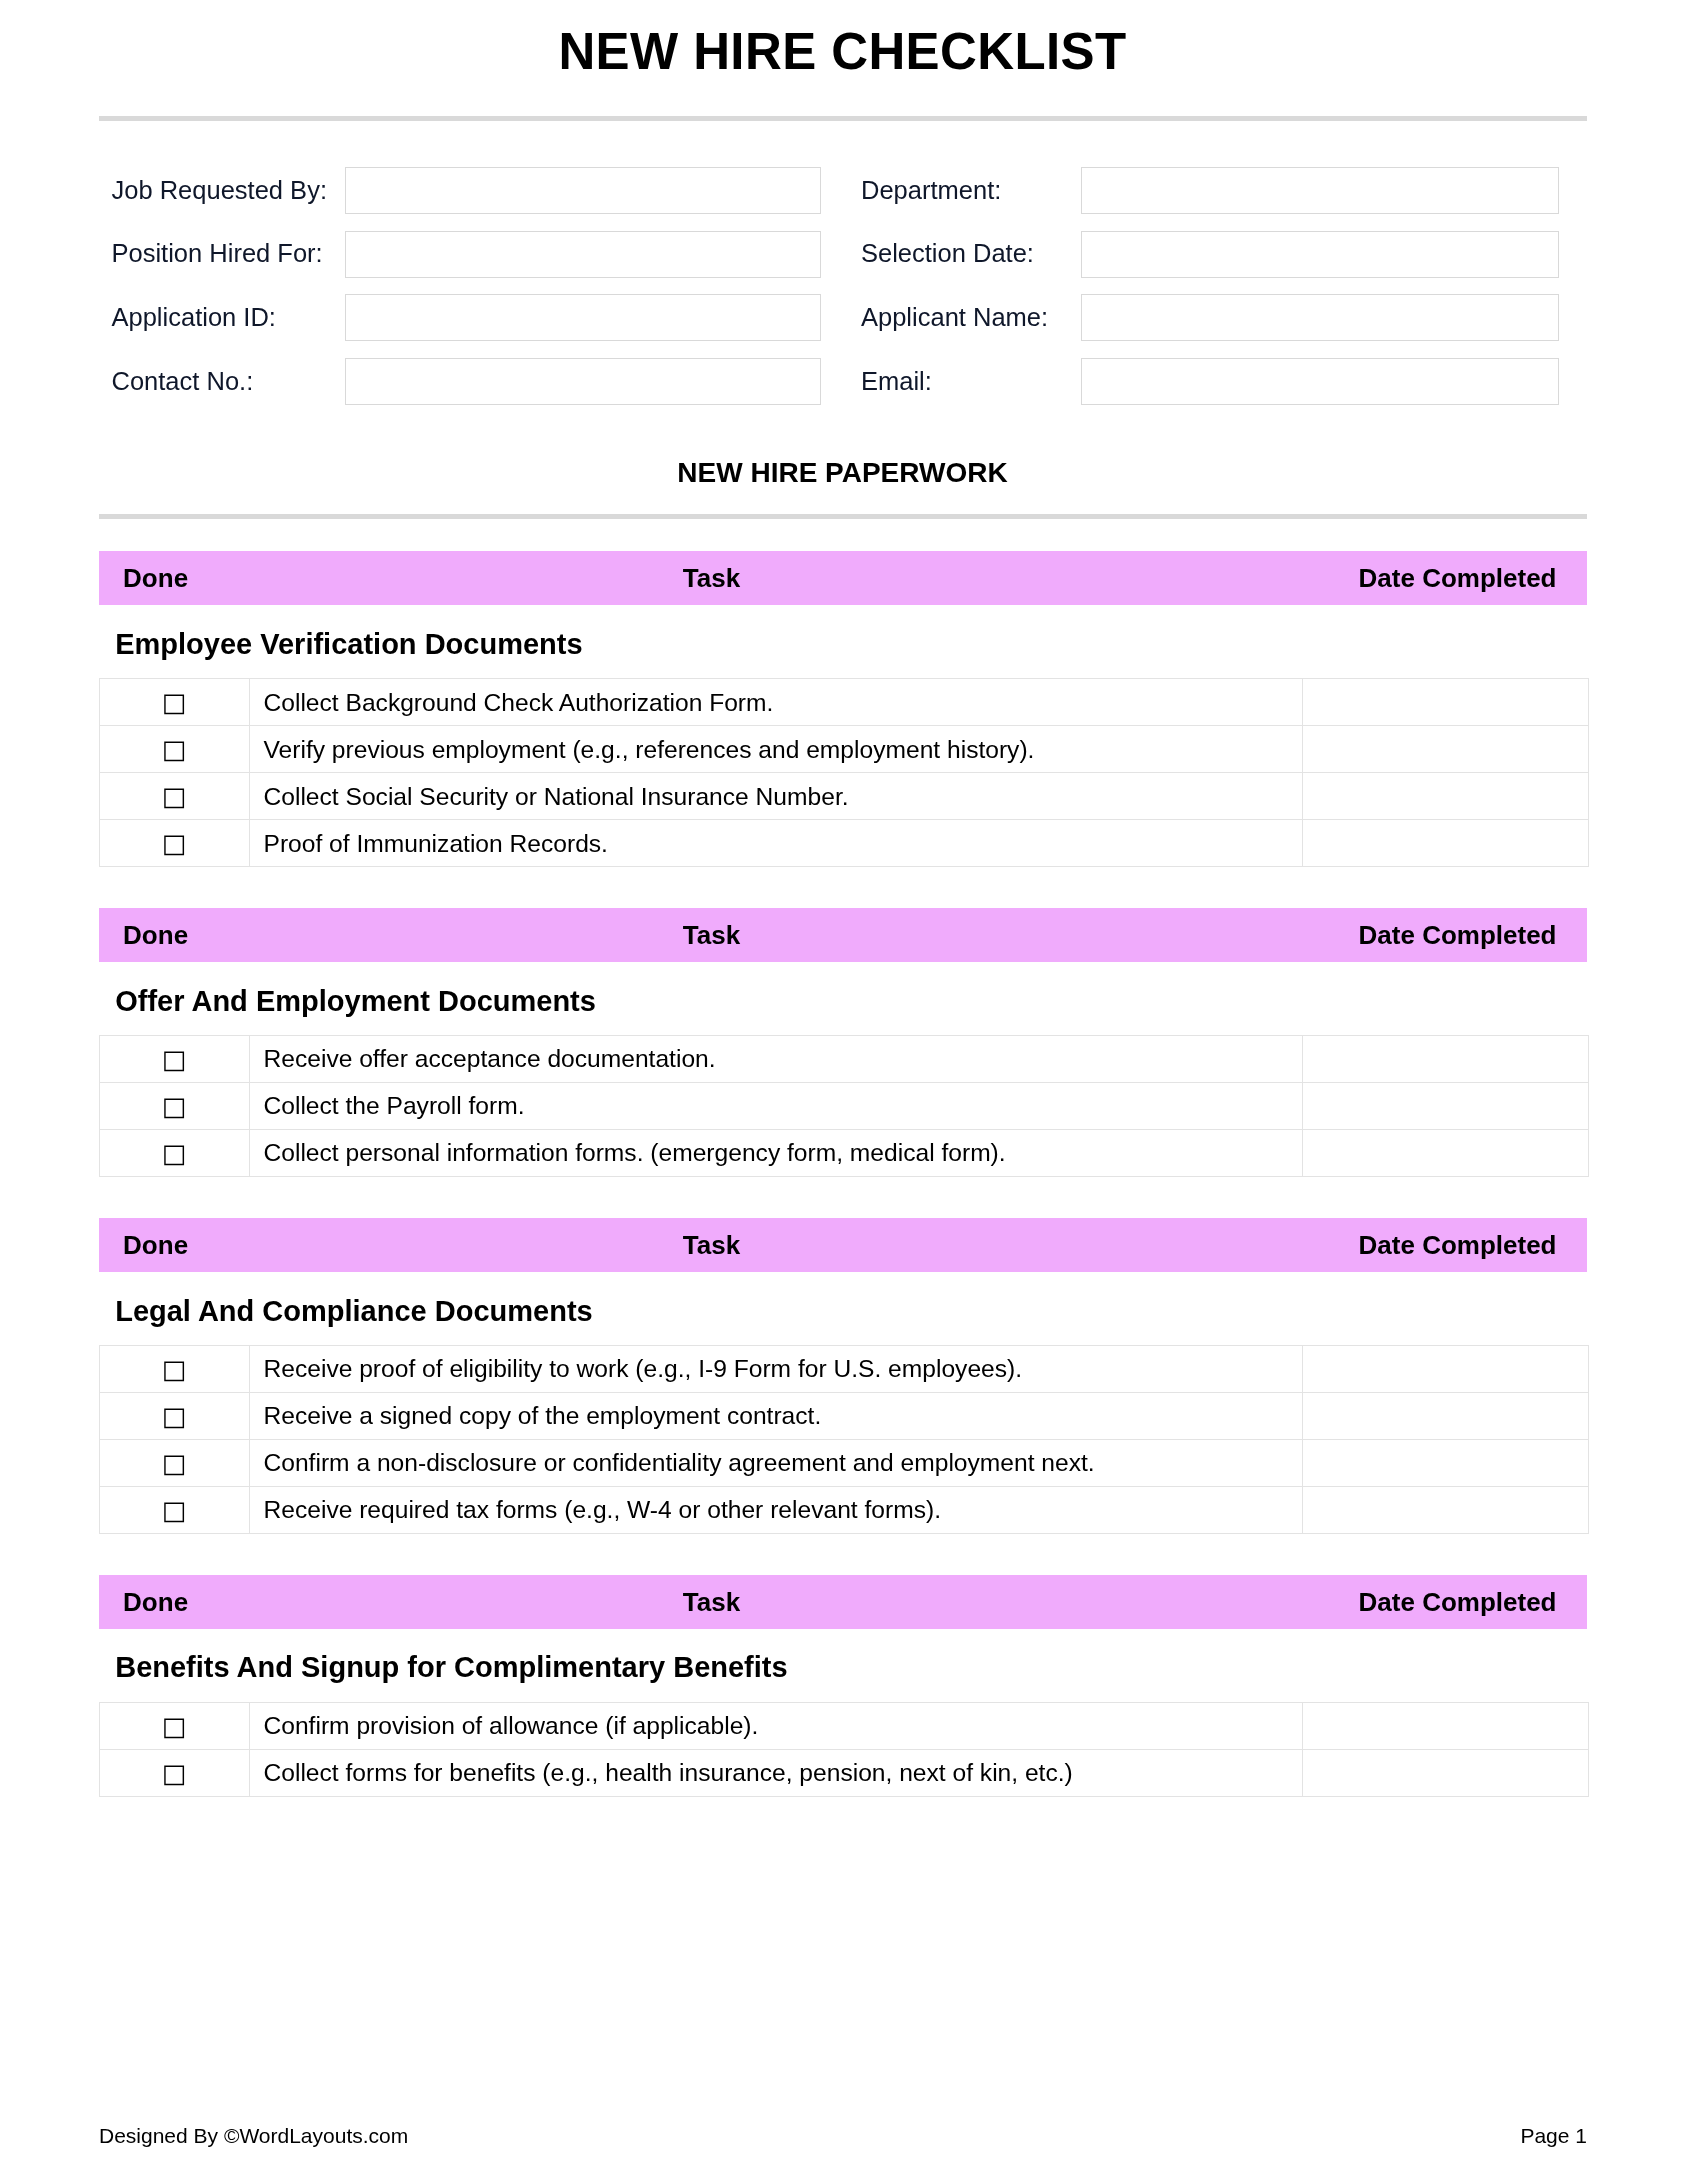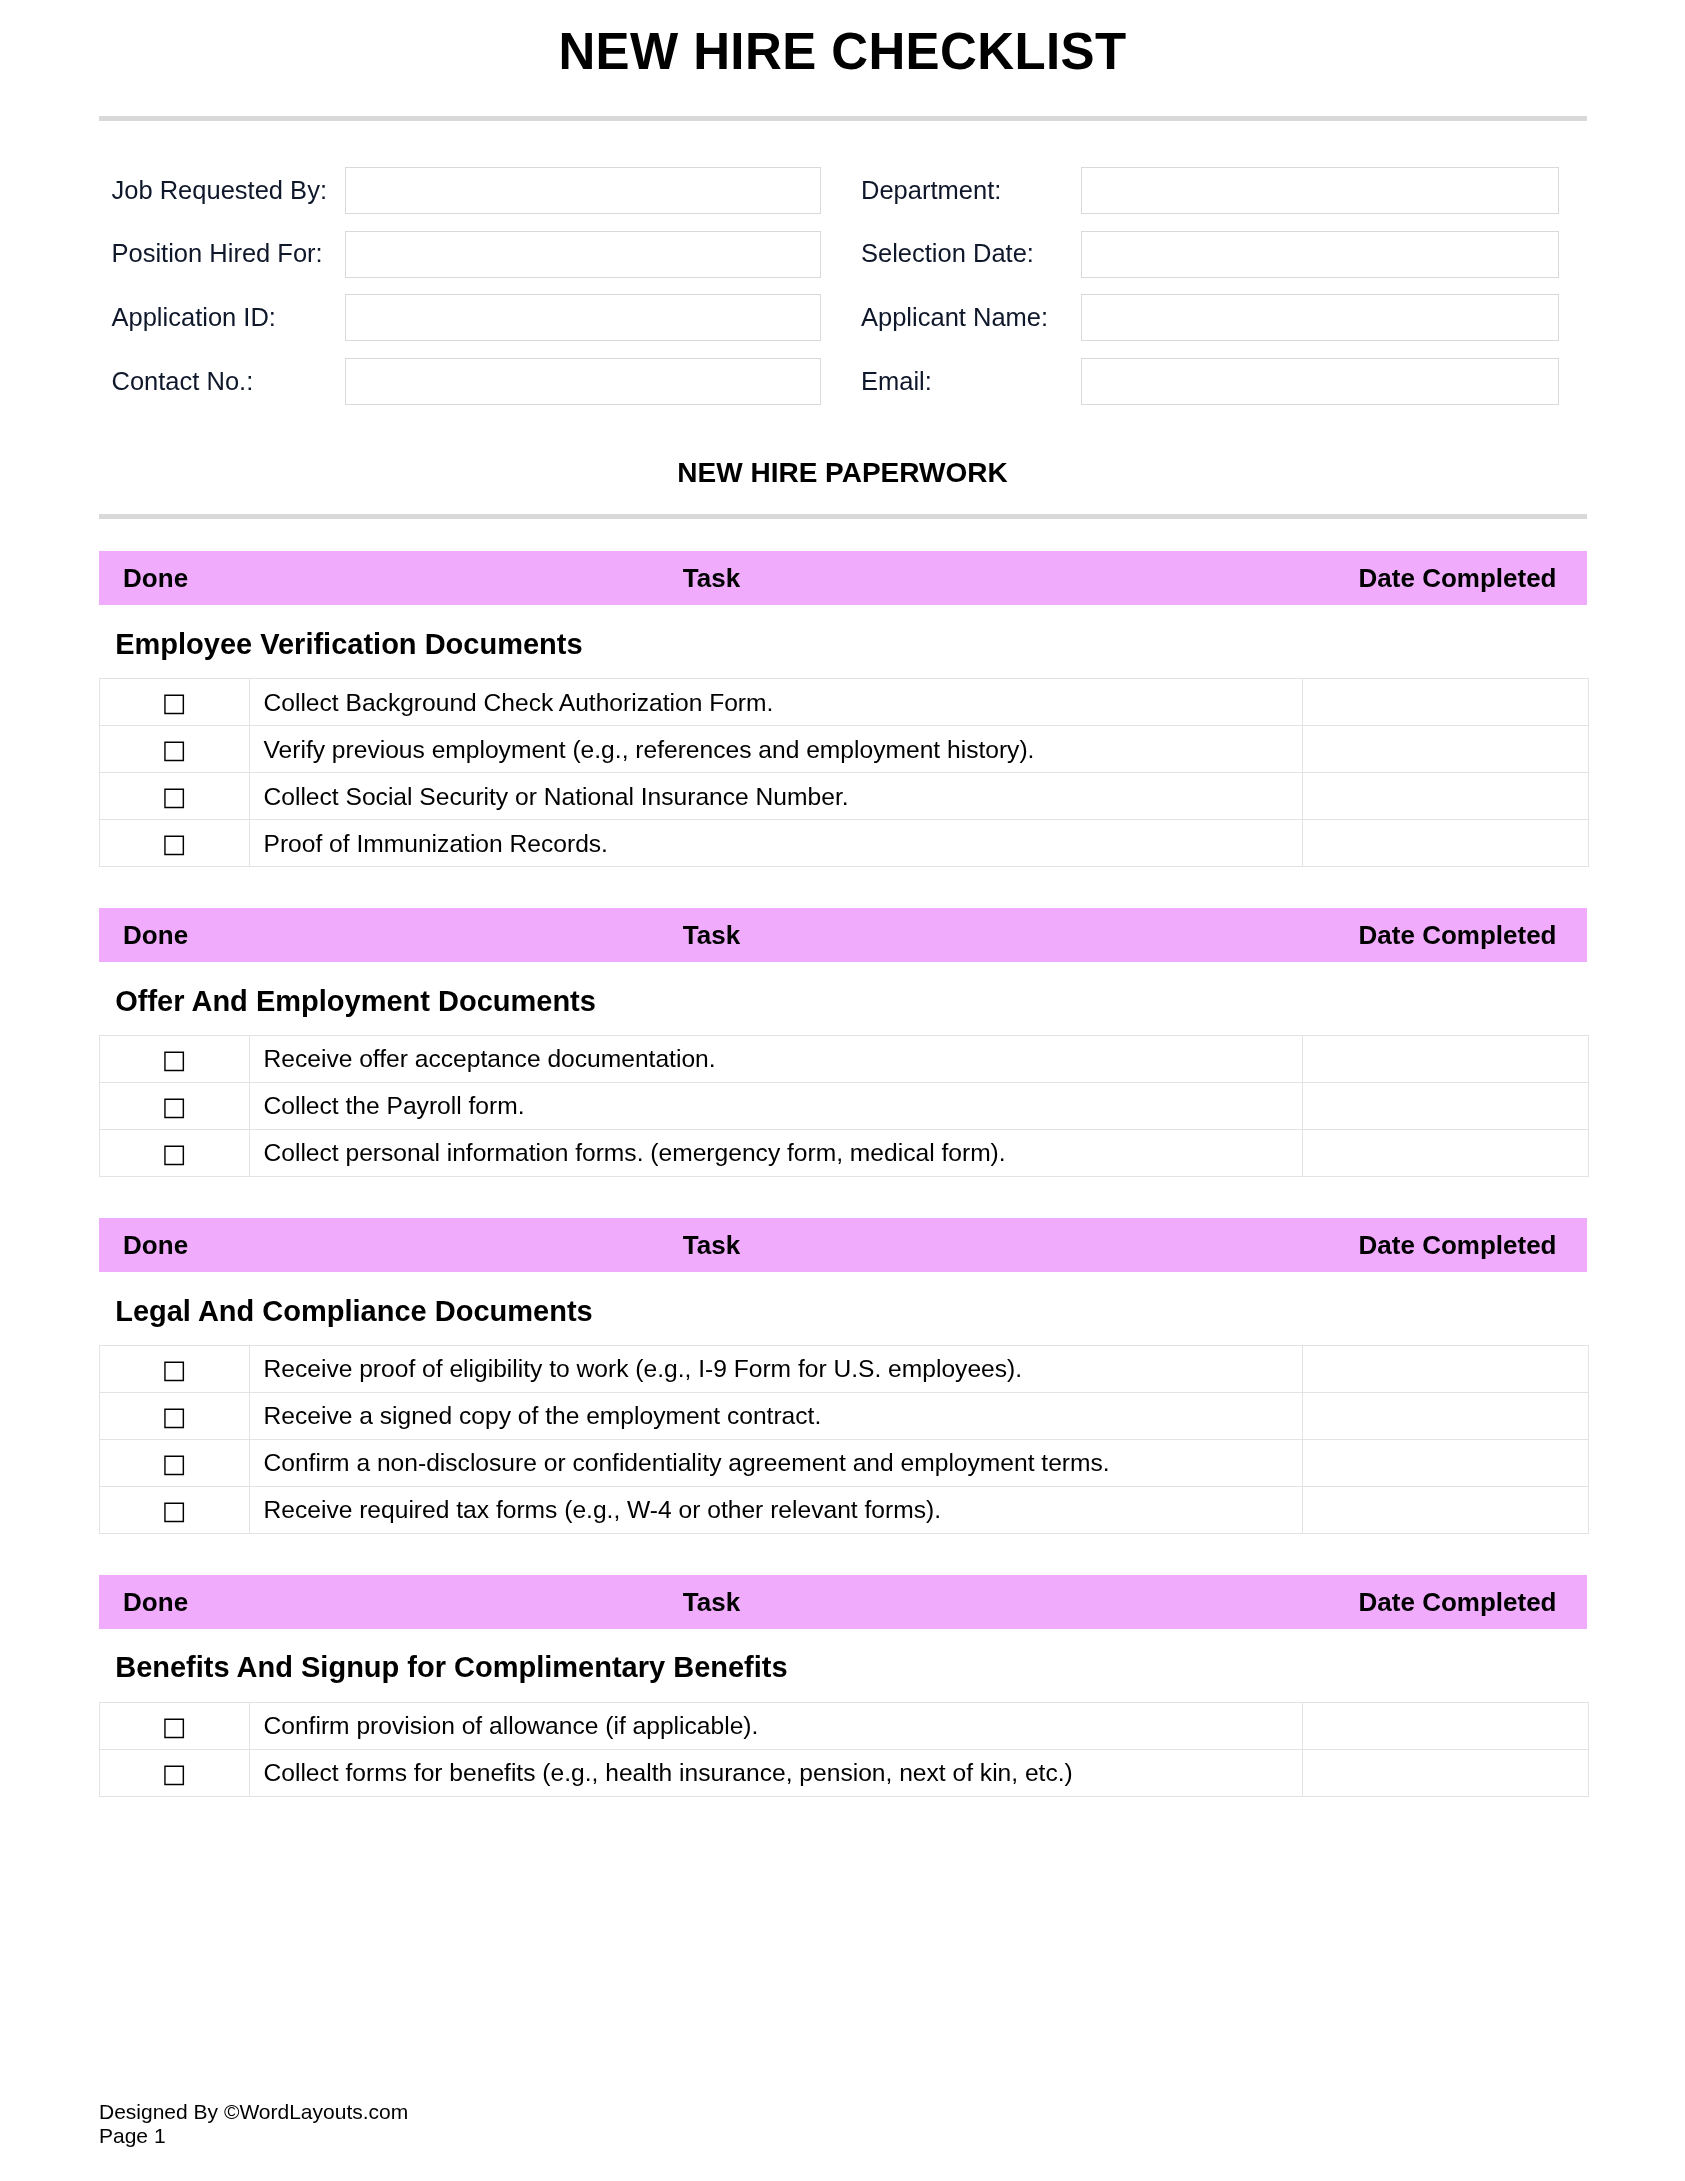--- a/index.html
+++ b/index.html
@@ -149,21 +149,20 @@
   
   .footer {
     position: absolute;
     left: 99px;
     right: 98px;
     bottom: 33px;
     display: flex;
     justify-content: space-between;
     align-items: baseline;
     font-size: 21px;
-    flex-direction: column;
   }
 </style>
 </head>
 <body>
 
 <div class="page">
 
   <h1 class="doc-title">NEW HIRE CHECKLIST</h1>
 
   <div class="rule rule-top"></div>
@@ -293,21 +292,21 @@
               <td class="col-task"><span class="task-text">Receive proof of eligibility to work (e.g., I-9 Form for U.S. employees).</span></td>
               <td class="col-date"><span></span></td>
             </tr>
             <tr>
               <td class="col-done"><span class="cbox">□</span></td>
               <td class="col-task"><span class="task-text">Receive a signed copy of the employment contract.</span></td>
               <td class="col-date"><span></span></td>
             </tr>
             <tr>
               <td class="col-done"><span class="cbox">□</span></td>
-              <td class="col-task"><span class="task-text">Confirm a non-disclosure or confidentiality agreement and employment terms.</span></td>
+              <td class="col-task"><span class="task-text">Confirm a non-disclosure or confidentiality agreement and employment next.</span></td>
               <td class="col-date"><span></span></td>
             </tr>
             <tr>
               <td class="col-done"><span class="cbox">□</span></td>
               <td class="col-task"><span class="task-text">Receive required tax forms (e.g., W-4 or other relevant forms).</span></td>
               <td class="col-date"><span></span></td>
             </tr>
           </tbody>
         </table>
       </div>

